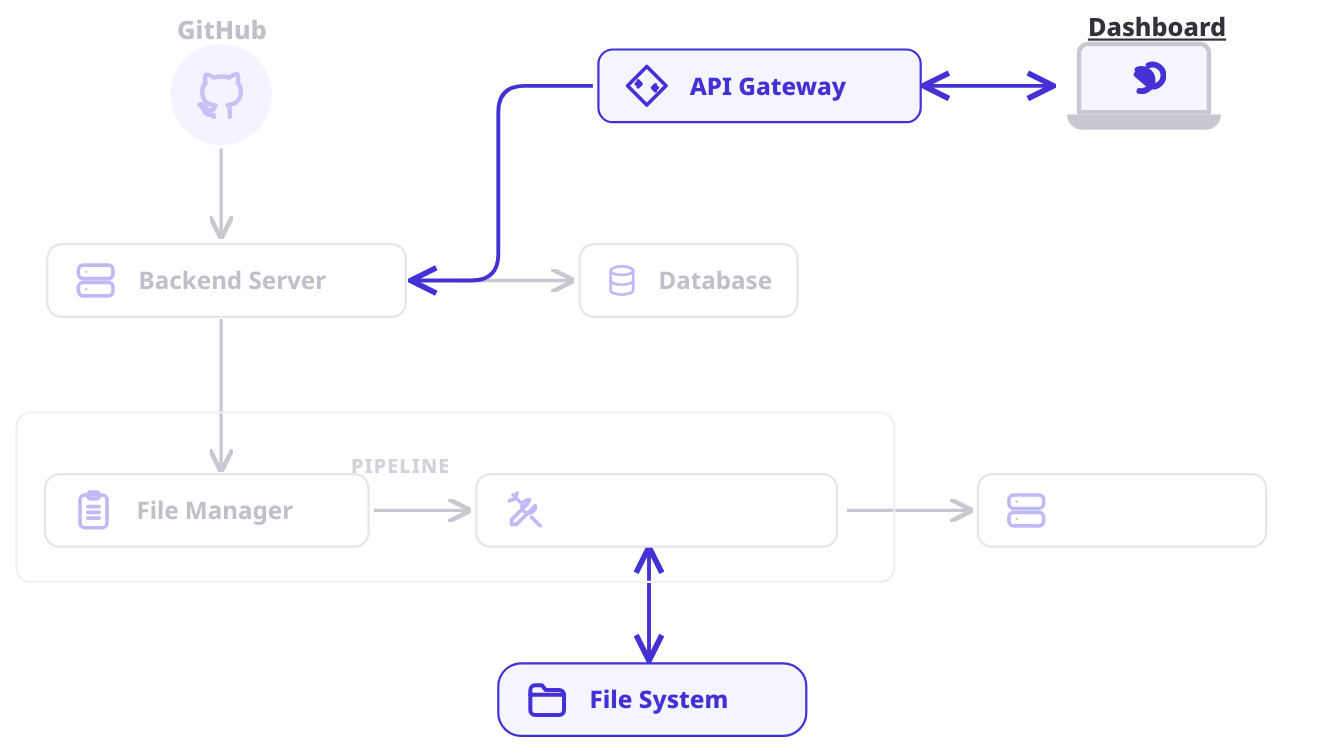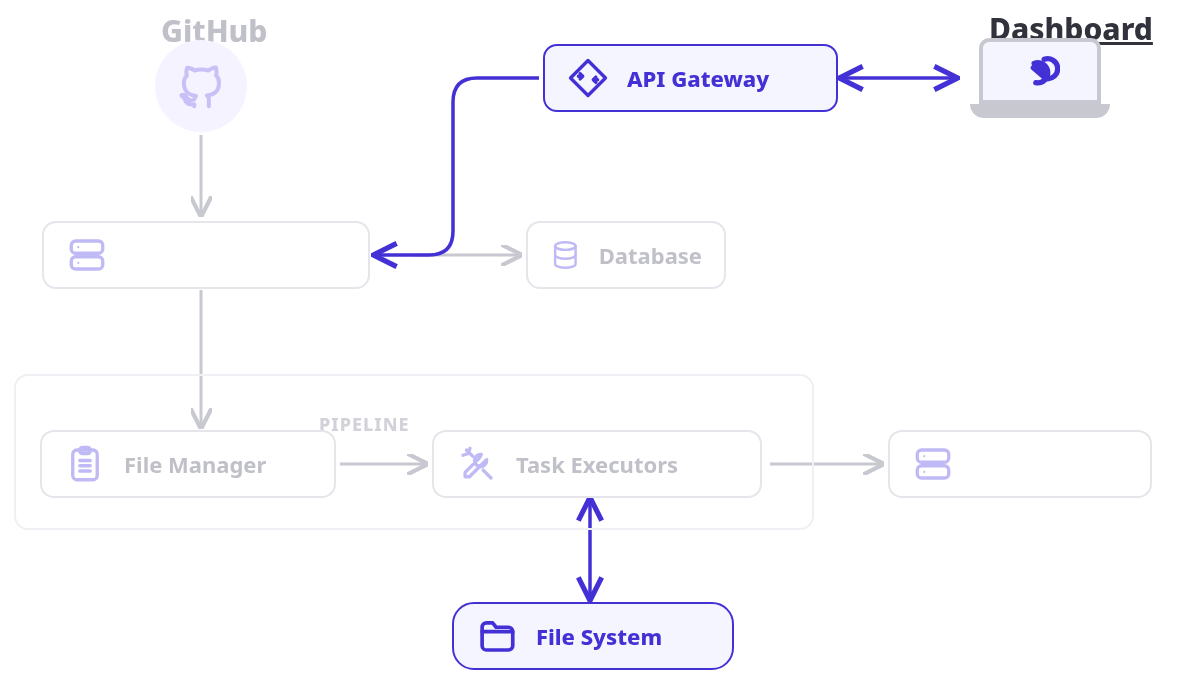--- a/index.html
+++ b/index.html
@@ -39,21 +39,21 @@
   .node.mute svg{stroke:var(--mute-icon);}
   .node.accent{
     border-color:var(--accent-border);
     background:var(--accent-light);
   }
   .node.accent .lbl{color:var(--accent);font-weight:800;font-size:22px;white-space:nowrap;}
   .node.accent svg{stroke:var(--accent);}
   .heading{
     position:absolute;
     font-weight:800;
-    font-size:30px;
+    font-size:23px;
   }
   .heading.mute{color:var(--mute-text);}
   .heading.dark{color:var(--text-dark);}
   .pipeline-frame{
     position:absolute;
     border:2px solid #f0f0f4;
     border-radius:14px;
   }
   .pipeline-title{
     position:absolute;
@@ -147,20 +147,21 @@
   <span class="lbl">API Gateway</span>
 </div>
 
 <div class="node mute" style="left:42px;top:221px;width:328px;">
   <svg class="ic" width="42" height="42" viewBox="0 0 24 24" fill="none" stroke-width="1.9" stroke-linecap="round" stroke-linejoin="round">
     <rect x="3" y="4" width="18" height="7" rx="2.5"></rect>
     <rect x="3" y="13" width="18" height="7" rx="2.5"></rect>
     <circle cx="7" cy="7.5" r="0.6" fill="#bfbaf5" stroke="none"></circle>
     <circle cx="7" cy="16.5" r="0.6" fill="#bfbaf5" stroke="none"></circle>
   </svg>
+  <span class="lbl">Backend Server</span>
 </div>
 
 <div class="node mute" style="left:526px;top:221px;width:200px;">
   <svg class="ic" width="42" height="42" viewBox="0 0 24 24" fill="none" stroke-width="1.9" stroke-linecap="round" stroke-linejoin="round">
     <ellipse cx="12" cy="5" rx="8" ry="3"></ellipse>
     <path d="M4 5 L4 19 A8 3 0 0 0 20 19 L20 5"></path>
     <path d="M4 12 A8 3 0 0 0 20 12"></path>
   </svg>
   <span class="lbl">Database</span>
 </div>
@@ -176,21 +177,20 @@
   </svg>
   <span class="lbl">File Manager</span>
 </div>
 
 <div class="node mute" style="left:432px;top:430px;width:330px;">
   <svg class="ic" width="42" height="42" viewBox="0 0 24 24" fill="none" stroke-width="1.9" stroke-linecap="round" stroke-linejoin="round">
     <path d="M14.5 6.5 a3.5 3.5 0 1 0 3 3 l-1.8 1.8 -8 8 h-2.5 v-2.5 l8-8 z"></path>
     <path d="M6 4 l3.5 3.5 M8 3 l-1 3 -3 1"></path>
     <path d="M15.5 15.5 L20 20"></path>
   </svg>
-  <span class="lbl">Task Executors</span>
 </div>
 
 <div class="node mute" style="left:888px;top:430px;width:264px;">
   <svg class="ic" width="42" height="42" viewBox="0 0 24 24" fill="none" stroke-width="1.9" stroke-linecap="round" stroke-linejoin="round">
     <rect x="3" y="4" width="18" height="7" rx="2.5"></rect>
     <rect x="3" y="13" width="18" height="7" rx="2.5"></rect>
     <circle cx="7" cy="7.5" r="0.6" fill="#bfbaf5" stroke="none"></circle>
     <circle cx="7" cy="16.5" r="0.6" fill="#bfbaf5" stroke="none"></circle>
   </svg>
 </div>

